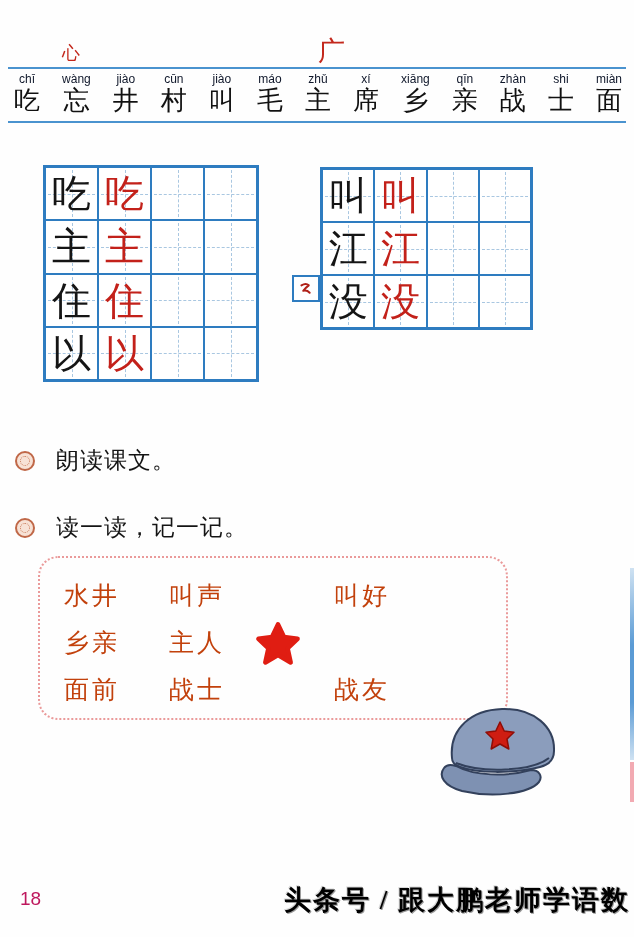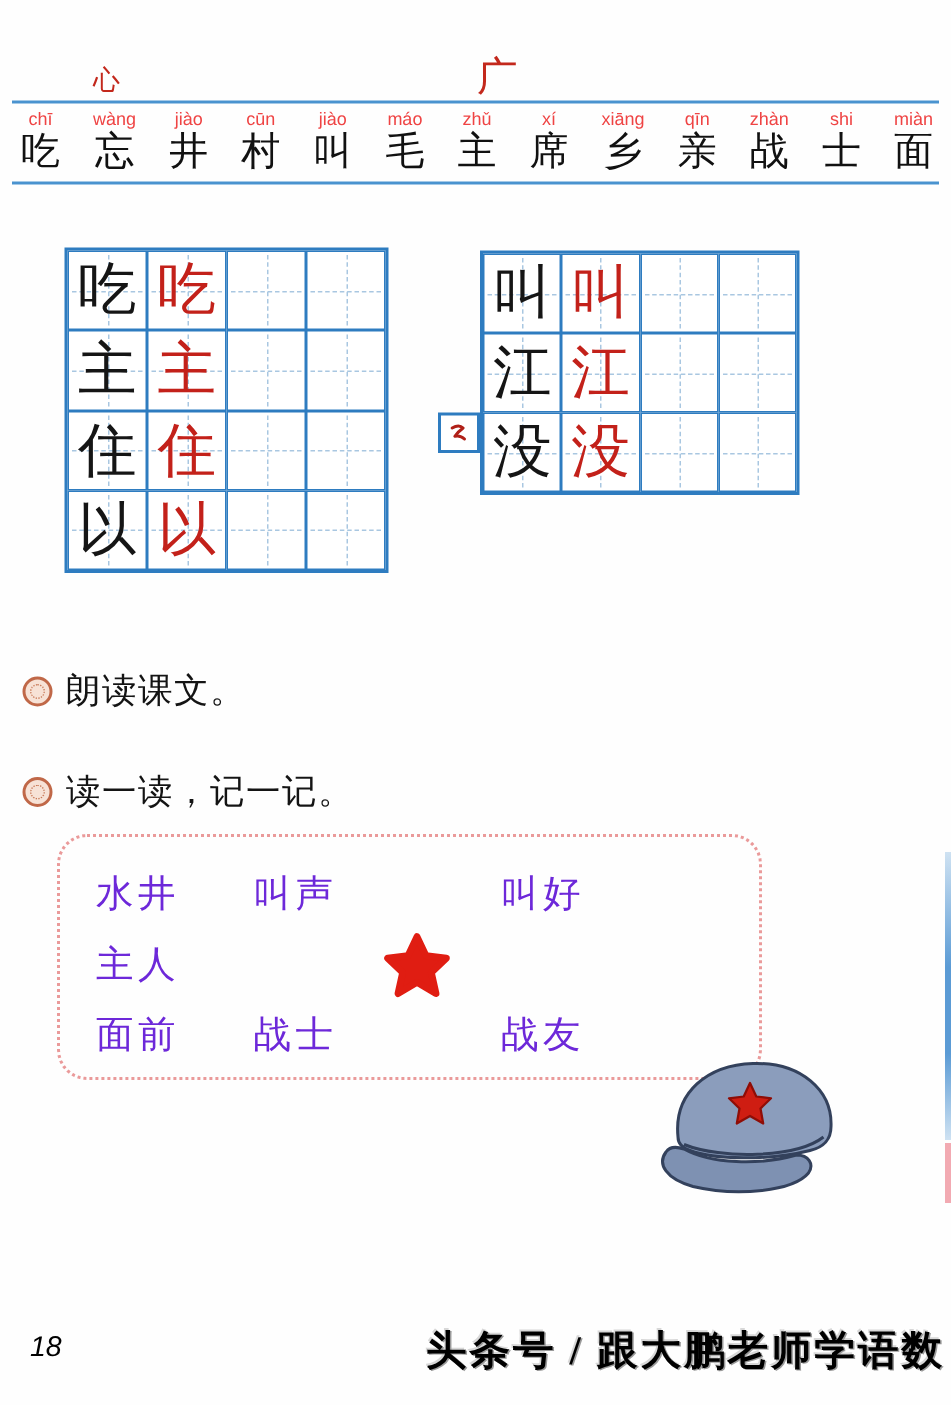--- a/index.html
+++ b/index.html
@@ -12,57 +12,57 @@
   .radical-guang{left:318px;top:33px;font-size:27px;}
 
   
   .rule{position:absolute;left:8px;right:8px;height:2px;background:#4a93cf;}
   .rule-1{top:67px;}
   .rule-2{top:121px;}
 
   
   .new-words{position:absolute;left:14px;right:12px;top:72px;display:flex;justify-content:space-between;}
   .nw{display:flex;flex-direction:column;align-items:center;}
-  .nw .py{font-size:12px;color:#ef4444;line-height:14px;}
+  .nw .py{font-size:12px;color:#0f172a;line-height:14px;}
   .nw .hz{font-size:26px;color:#111;line-height:30px;font-family:"Liberation Serif",serif;}
 
   
   .grid{position:absolute;display:grid;border:2px solid #2e7cc0;background:#fff;box-sizing:border-box;}
   .grid-left{left:43px;top:165px;width:216px;height:217px;grid-template-columns:repeat(4,1fr);grid-template-rows:repeat(4,1fr);}
   .grid-right{left:320px;top:167px;width:213px;height:163px;grid-template-columns:repeat(4,1fr);grid-template-rows:repeat(3,1fr);}
   .cell{position:relative;border:1px solid #2e7cc0;display:flex;align-items:center;justify-content:center;box-sizing:border-box;}
   .cell::before{content:"";position:absolute;left:2px;right:2px;top:50%;border-top:1px dashed #a9c7e1;}
   .cell::after{content:"";position:absolute;top:2px;bottom:2px;left:50%;border-left:1px dashed #a9c7e1;}
   .practice-char{position:relative;z-index:1;font-size:39px;line-height:1;color:#151515;font-family:"Liberation Serif",serif;}
   .practice-char.red{color:#c3211a;}
 
   
   .stroke-box{position:absolute;left:292px;top:275px;width:28px;height:27px;border:2px solid #2e7cc0;
               background:#fff;box-sizing:border-box;display:flex;align-items:center;justify-content:center;}
 
   
-  .exercise{position:absolute;left:15px;display:flex;align-items:center;gap:9px;}
+  .exercise{position:absolute;left:15px;display:flex;align-items:center;gap:21px;}
   .exercise-1{top:447px;}
   .exercise-2{top:514px;}
   .bullet{width:20px;height:20px;border-radius:50%;border:2px solid #c06848;background:#f7e2d6;box-sizing:border-box;position:relative;flex:none;}
   .bullet::after{content:"";position:absolute;inset:3px;border-radius:50%;border:1px dotted #c87a58;}
   .exercise-label{font-size:23px;color:#141414;letter-spacing:1px;font-family:"Liberation Serif",serif;line-height:27px;}
 
   
   .word-box{position:absolute;left:38px;top:556px;width:470px;height:164px;border:2px dotted #ea9a9a;
             border-radius:20px;box-sizing:border-box;padding-top:14px;}
   .word-row{display:grid;grid-template-columns:105px 165px 103px 1fr;padding-left:24px;height:47px;align-items:center;}
-  .word{font-size:25px;letter-spacing:3px;color:#6d28d9;font-family:"Liberation Serif",serif;white-space:nowrap;}
+  .word{font-size:25px;letter-spacing:3px;color:#c2410c;font-family:"Liberation Serif",serif;white-space:nowrap;}
   .big-star{position:absolute;left:255px;top:620px;width:46px;height:48px;}
 
   
   .cap{position:absolute;left:436px;top:700px;width:130px;height:104px;}
 
   
-  .page-number{position:absolute;left:20px;top:888px;font-size:19px;color:#000000;font-style:italic;}
+  .page-number{position:absolute;left:20px;top:888px;font-size:19px;color:#be185d;}
   .watermark{position:absolute;right:4px;top:882px;font-size:27px;font-weight:bold;letter-spacing:2px;
              color:#000000;text-shadow:1px 1px 0 #9a9a9a,-1px -1px 0 #d8d8d8;
              font-family:"Liberation Serif",serif;}
 
   
   .edge-blue{position:absolute;right:0;top:568px;width:4px;height:192px;background:linear-gradient(#cfe2f2,#5b9bd5 40%,#5b9bd5 70%,#cfe2f2);}
   .edge-pink{position:absolute;right:0;top:762px;width:4px;height:40px;background:#f2aab2;}
 </style>
 </head>
 <body>
@@ -206,20 +206,21 @@
     <span class="exercise-label">读一读，记一记。</span>
   </div>
 
   <div class="word-box" id="word-box">
       <div class="word-row">
         <span class="word">水井</span>
         <span class="word">叫声</span>
         <span class="word">叫好</span>
       </div>
       <div class="word-row">
+        <span class="word">乡亲</span>
         <span class="word">主人</span>
       </div>
       <div class="word-row">
         <span class="word">面前</span>
         <span class="word">战士</span>
         <span class="word">战友</span>
       </div>
     </div>
 
   <svg class="big-star" viewBox="0 0 40 40">

